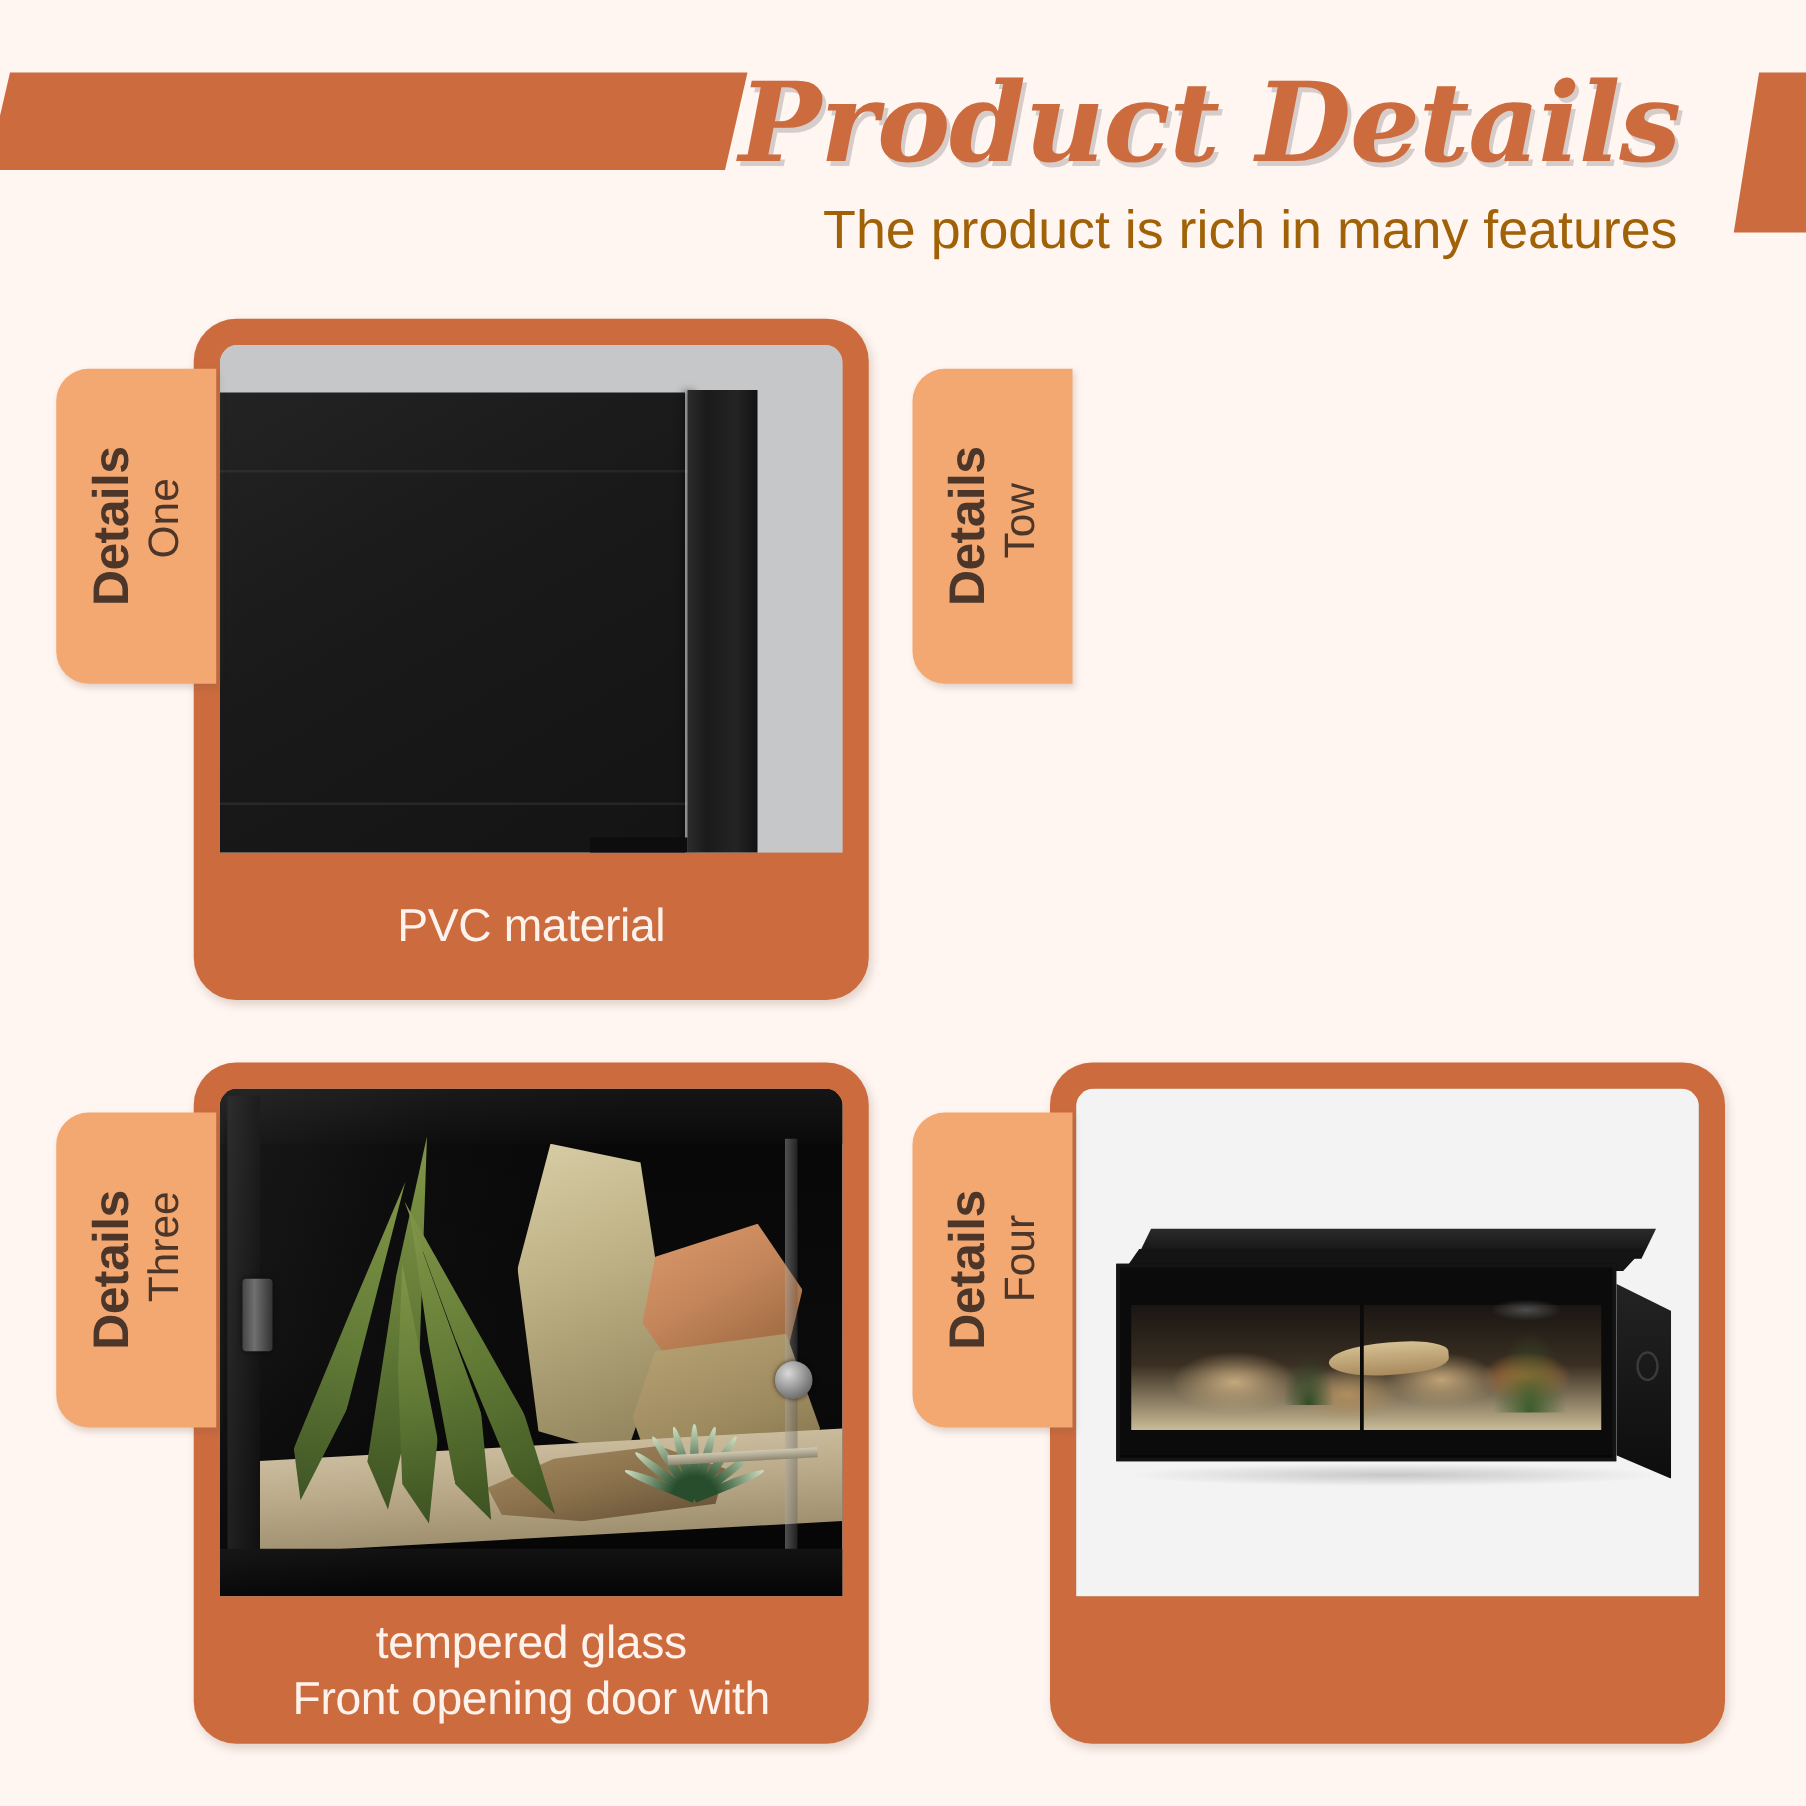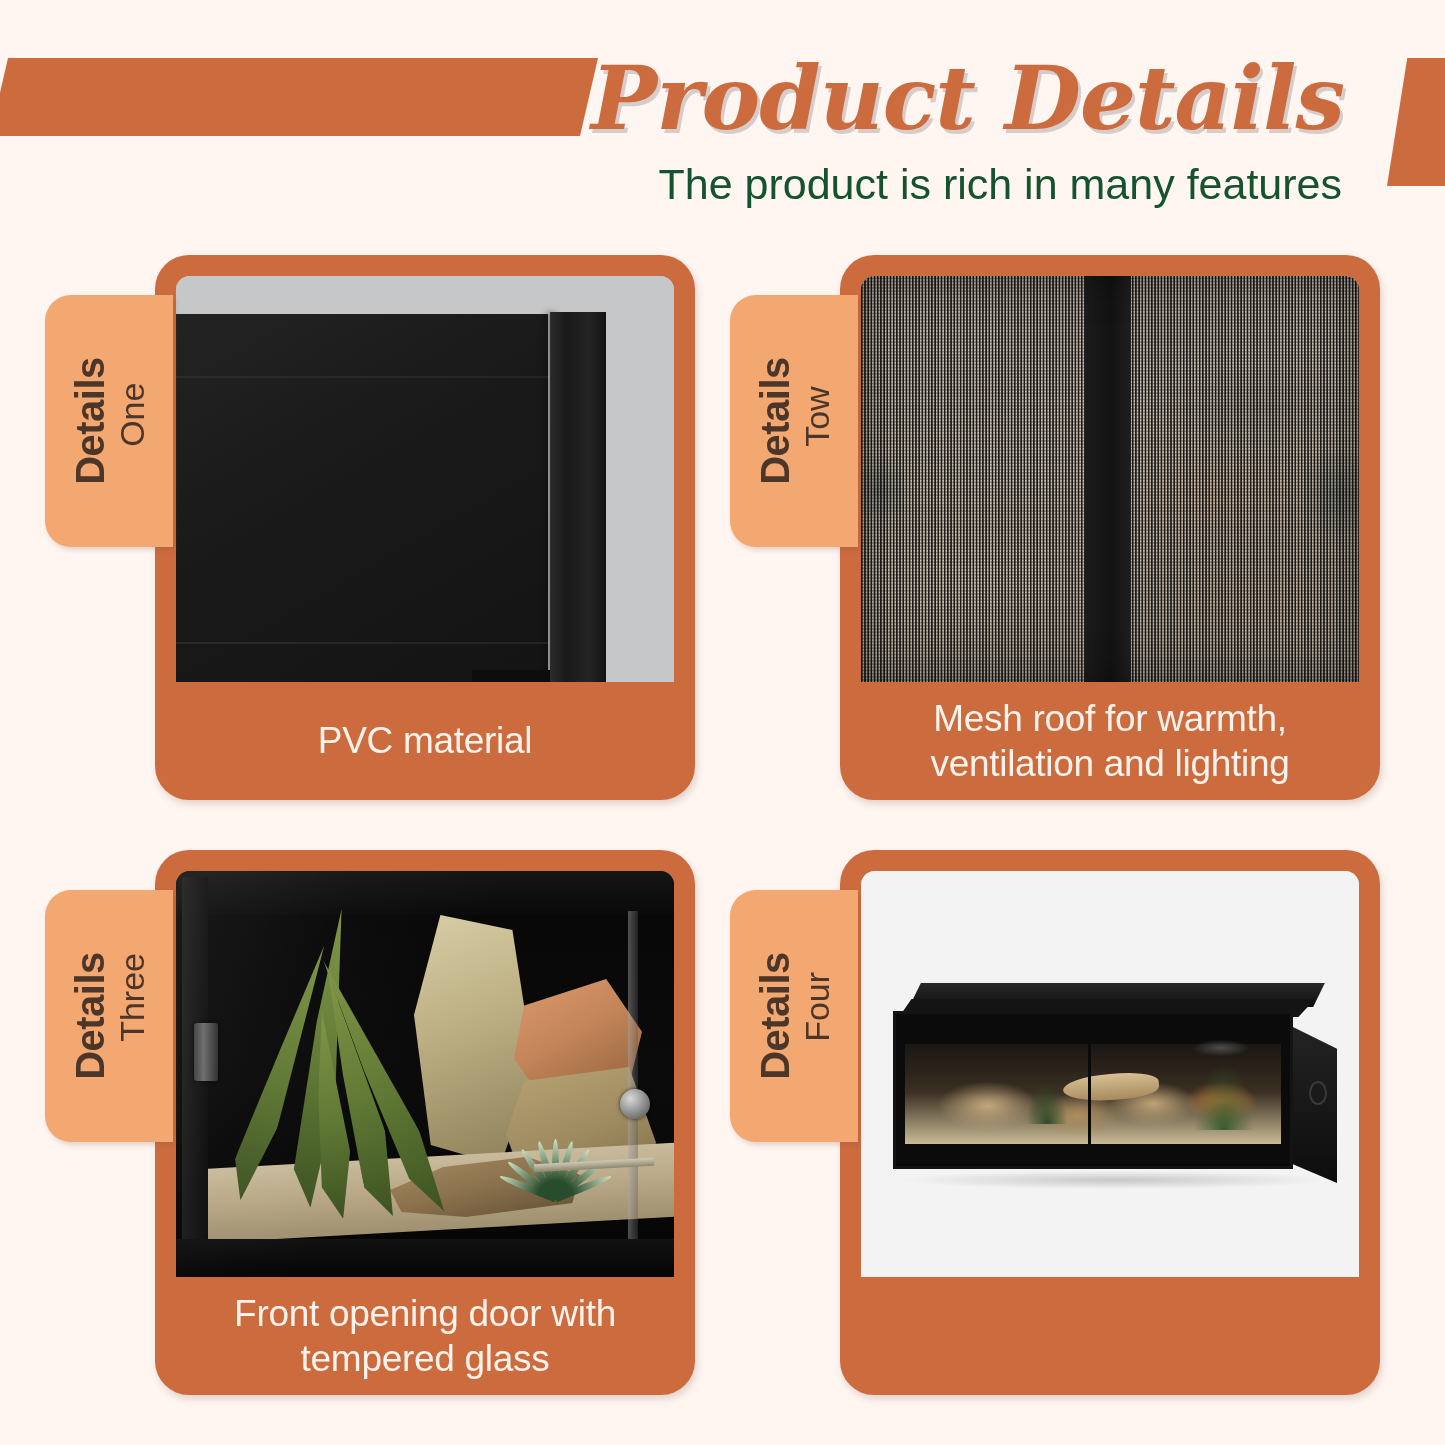--- a/index.html
+++ b/index.html
@@ -62,21 +62,21 @@
   .subtitle {
     position: absolute;
     left: 0; top: 163px;
     width: 1382px;
     text-align: right;
     padding-right: 40px;
     box-sizing: border-box;
     font-family: "Liberation Sans", sans-serif;
     font-size: 43px;
     line-height: 1.0;
-    color: #14532d;
+    color: #a16207;
     white-space: nowrap;
   }
 
   
   .grid {
     position: absolute;
     left: 0; top: 250px;
     width: 1445px;
     height: 1175px;
   }
@@ -409,35 +409,20 @@
         <span>PVC material</span>
       </div>
     </div>
   </div>
 
   <div class="cell cell-1">
     <div class="tab">
       <div class="tab-inner">
         <span class="tab-word">Details</span>
         <span class="tab-num">Tow</span>
-      </div>
-    </div>
-    <div class="card">
-      <div class="photo">
-        <div class="p2-base"></div>
-        <div class="p2-streak"></div>
-        <div class="p2-green1"></div>
-        <div class="p2-green2"></div>
-        <div class="p2-mesh"></div>
-        <div class="p2-bar"></div>
-        <div class="p2-vig"></div>
-      </div>
-      <div class="caption">
-        <span>Mesh roof for  warmth,</span>
-        <span>ventilation and lighting</span>
       </div>
     </div>
   </div>
 
   <div class="cell cell-2">
     <div class="tab">
       <div class="tab-inner">
         <span class="tab-word">Details</span>
         <span class="tab-num">Three</span>
       </div>
@@ -469,22 +454,22 @@
         </div>
         <div class="p3-glassframe"></div>
         <div class="p3-rail"></div>
         <div class="p3-lock"></div>
         <div class="p3-doorframe"></div>
         <div class="p3-handle"></div>
         <div class="p3-bottombar"></div>
         <div class="p3-glass-sheen"></div>
       </div>
       <div class="caption">
+        <span>tempered glass</span>
         <span>Front opening door with</span>
-        <span>tempered glass</span>
       </div>
     </div>
   </div>
 
   <div class="cell cell-3">
     <div class="tab">
       <div class="tab-inner">
         <span class="tab-word">Details</span>
         <span class="tab-num">Four</span>
       </div>

